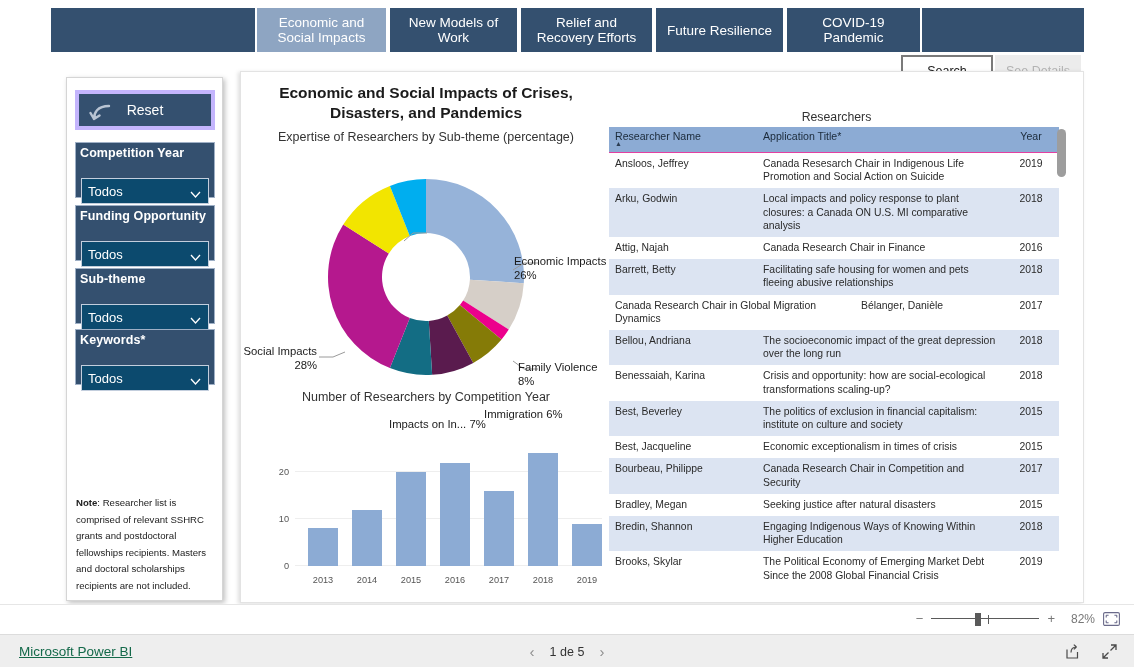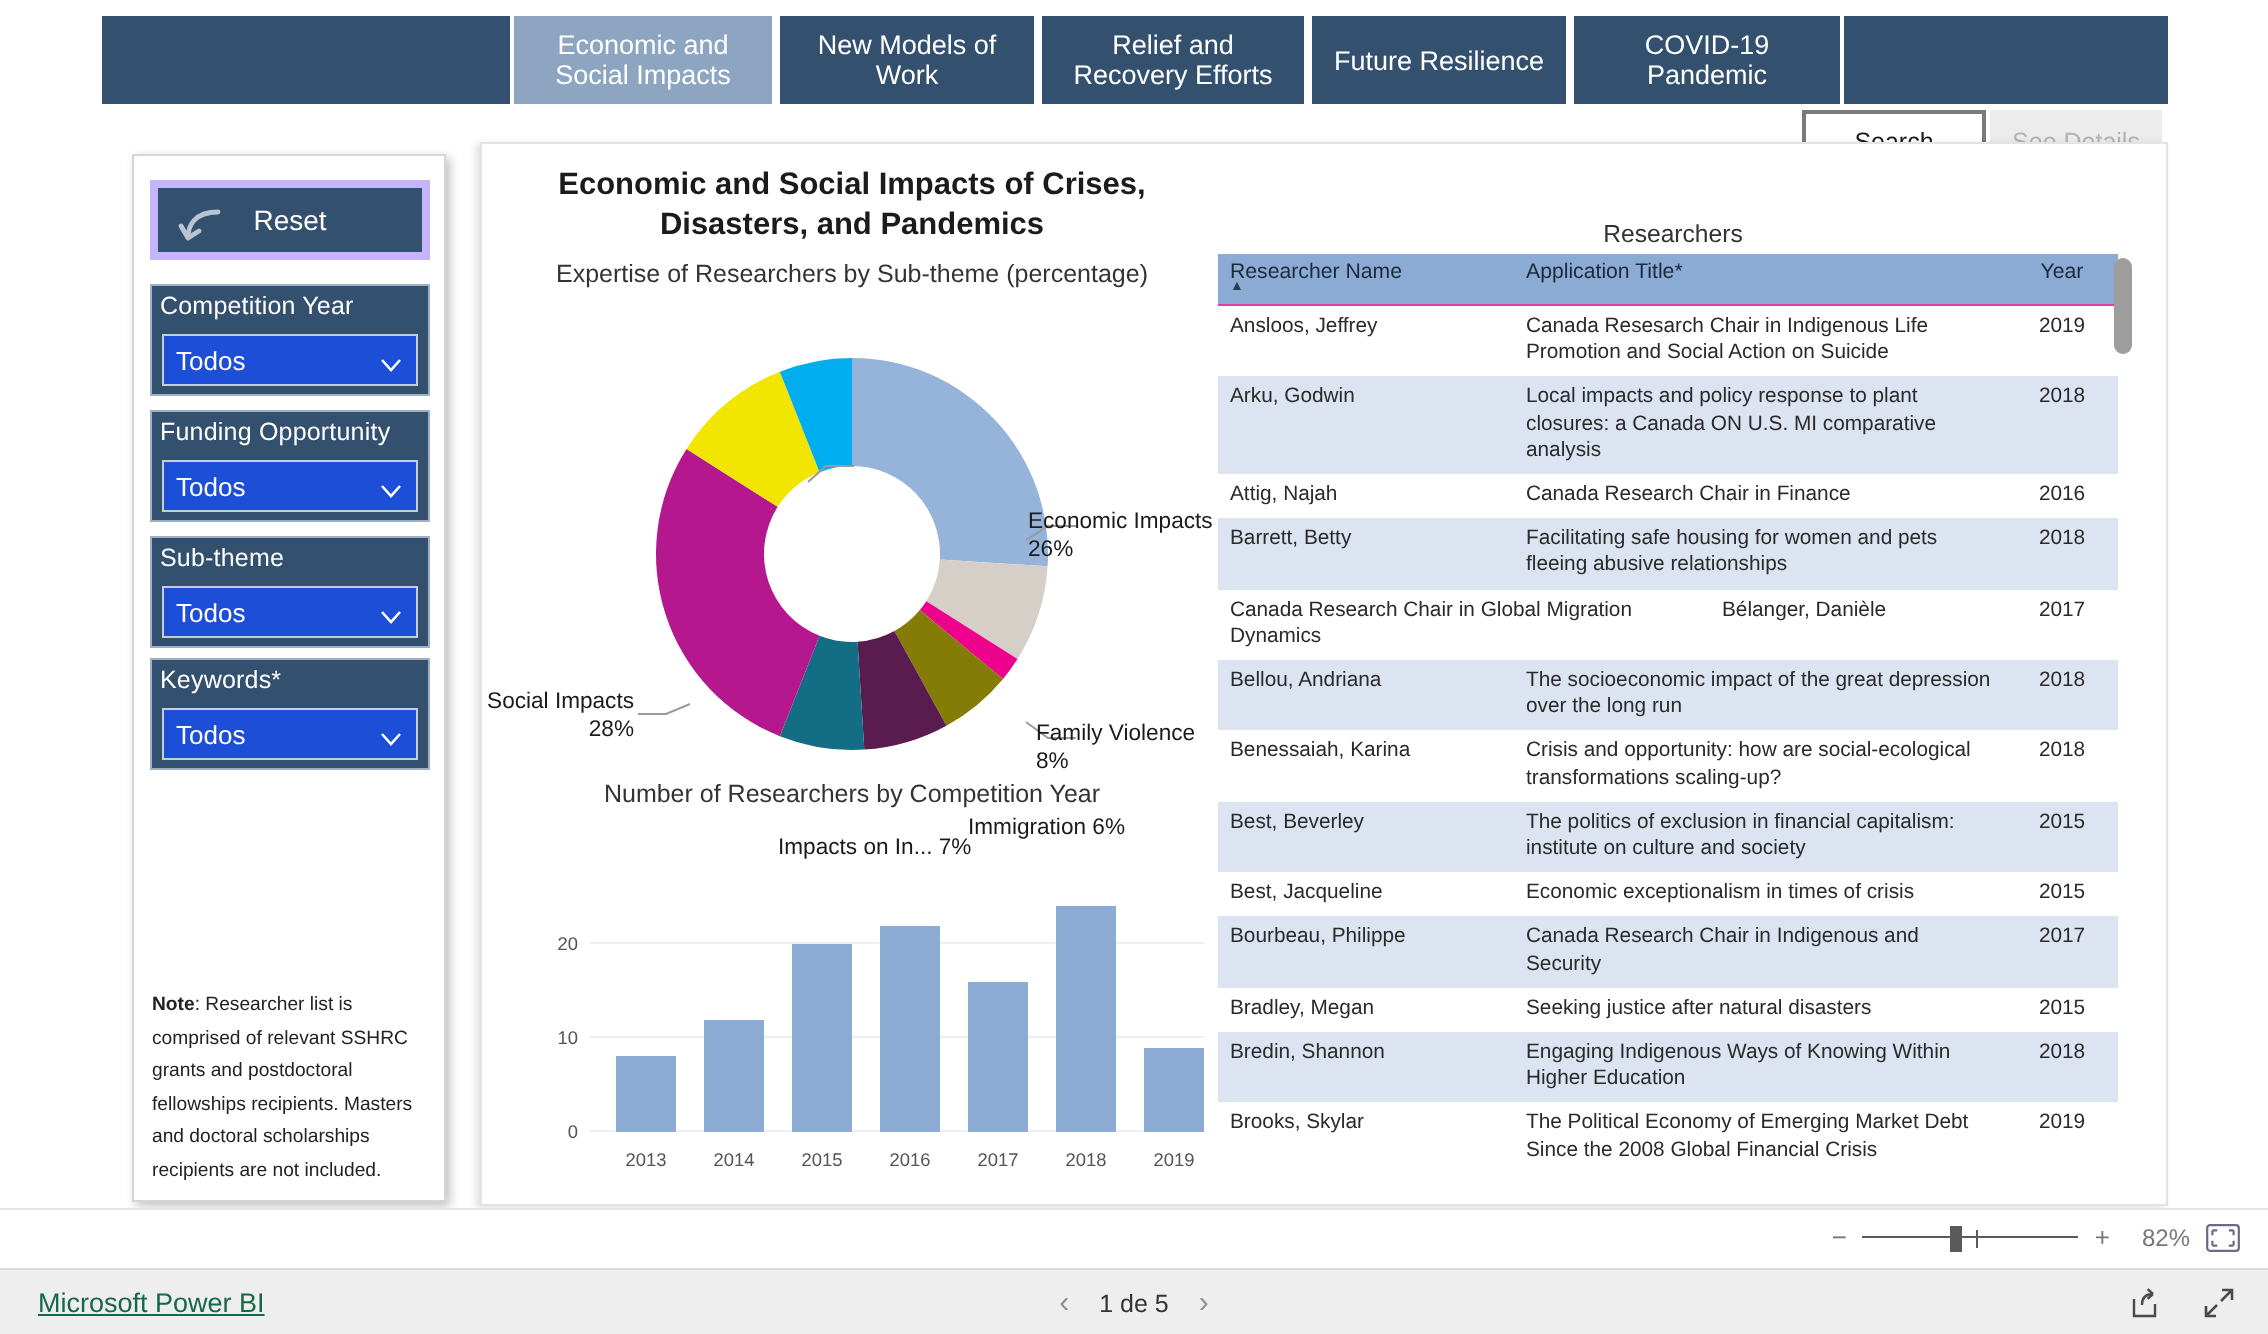--- a/index.html
+++ b/index.html
@@ -71,27 +71,27 @@
     color: #ffffff; font-size: 14px; cursor: pointer; user-select: none;
   }
   .reset-arrow { position: absolute; left: 10px; top: 6px; }
   .slicer {
     position: absolute; left: 8px;
     width: 140px; height: 56px;
     background: #34506f;
     border: 1px solid #9fb0c6;
   }
   .slicer-title {
-    color: #ffffff; font-size: 12.5px; font-weight: normal;
+    color: #ffffff; font-size: 12.5px; font-weight: bold;
     padding: 3px 0 0 4px; letter-spacing: 0.1px;
   }
   .slicer-box {
-    position: absolute; left: 5px; top: 24px;
+    position: absolute; left: 5px; top: 35px;
     width: 128px; height: 26px;
-    background: #1d4ed8; border: 1px solid #c3cedd;
+    background: #0c4a6e; border: 1px solid #c3cedd;
     display: flex; align-items: center; cursor: pointer;
   }
   .slicer-val { color: #ffffff; font-size: 13px; padding-left: 6px; }
   .chev {
     position: absolute; right: 7px; top: 7px;
     width: 11px; height: 11px;
   }
   .note {
     position: absolute; left: 9px; top: 417px;
     width: 140px;
@@ -426,21 +426,21 @@
             <div class="cell c-title">The politics of exclusion in financial capitalism: institute on culture and society</div>
             <div class="cell c-year">2015</div>
           </div>
           <div class="row">
             <div class="cell c-name">Best, Jacqueline</div>
             <div class="cell c-title">Economic exceptionalism in times of crisis</div>
             <div class="cell c-year">2015</div>
           </div>
           <div class="row alt">
             <div class="cell c-name">Bourbeau, Philippe</div>
-            <div class="cell c-title">Canada Research Chair in Indigenous and Security</div>
+            <div class="cell c-title">Canada Research Chair in Competition and Security</div>
             <div class="cell c-year">2017</div>
           </div>
           <div class="row">
             <div class="cell c-name">Bradley, Megan</div>
             <div class="cell c-title">Seeking justice after natural disasters</div>
             <div class="cell c-year">2015</div>
           </div>
           <div class="row alt">
             <div class="cell c-name">Bredin, Shannon</div>
             <div class="cell c-title">Engaging Indigenous Ways of Knowing Within Higher Education</div>

